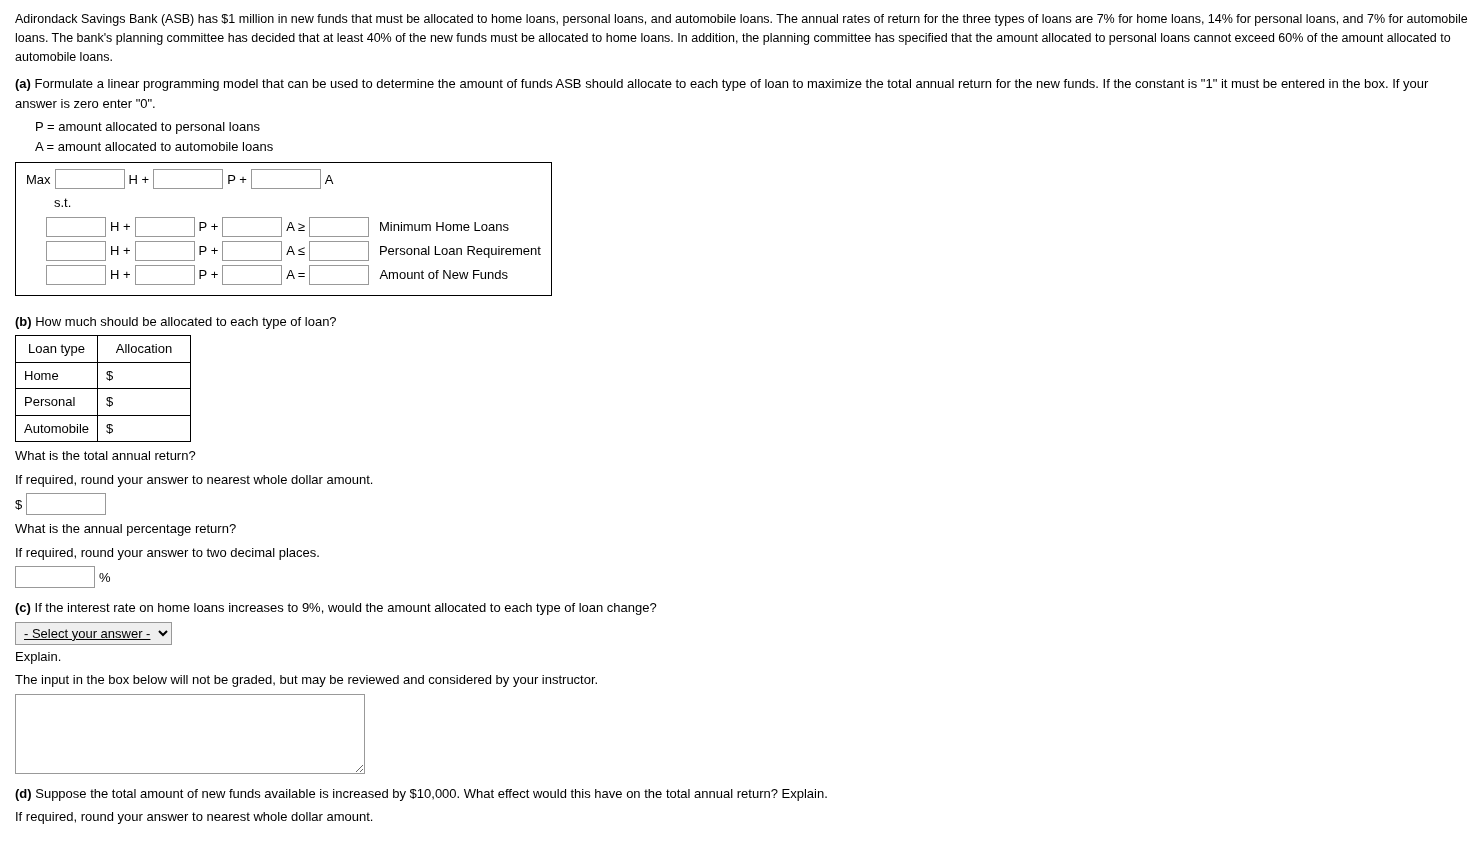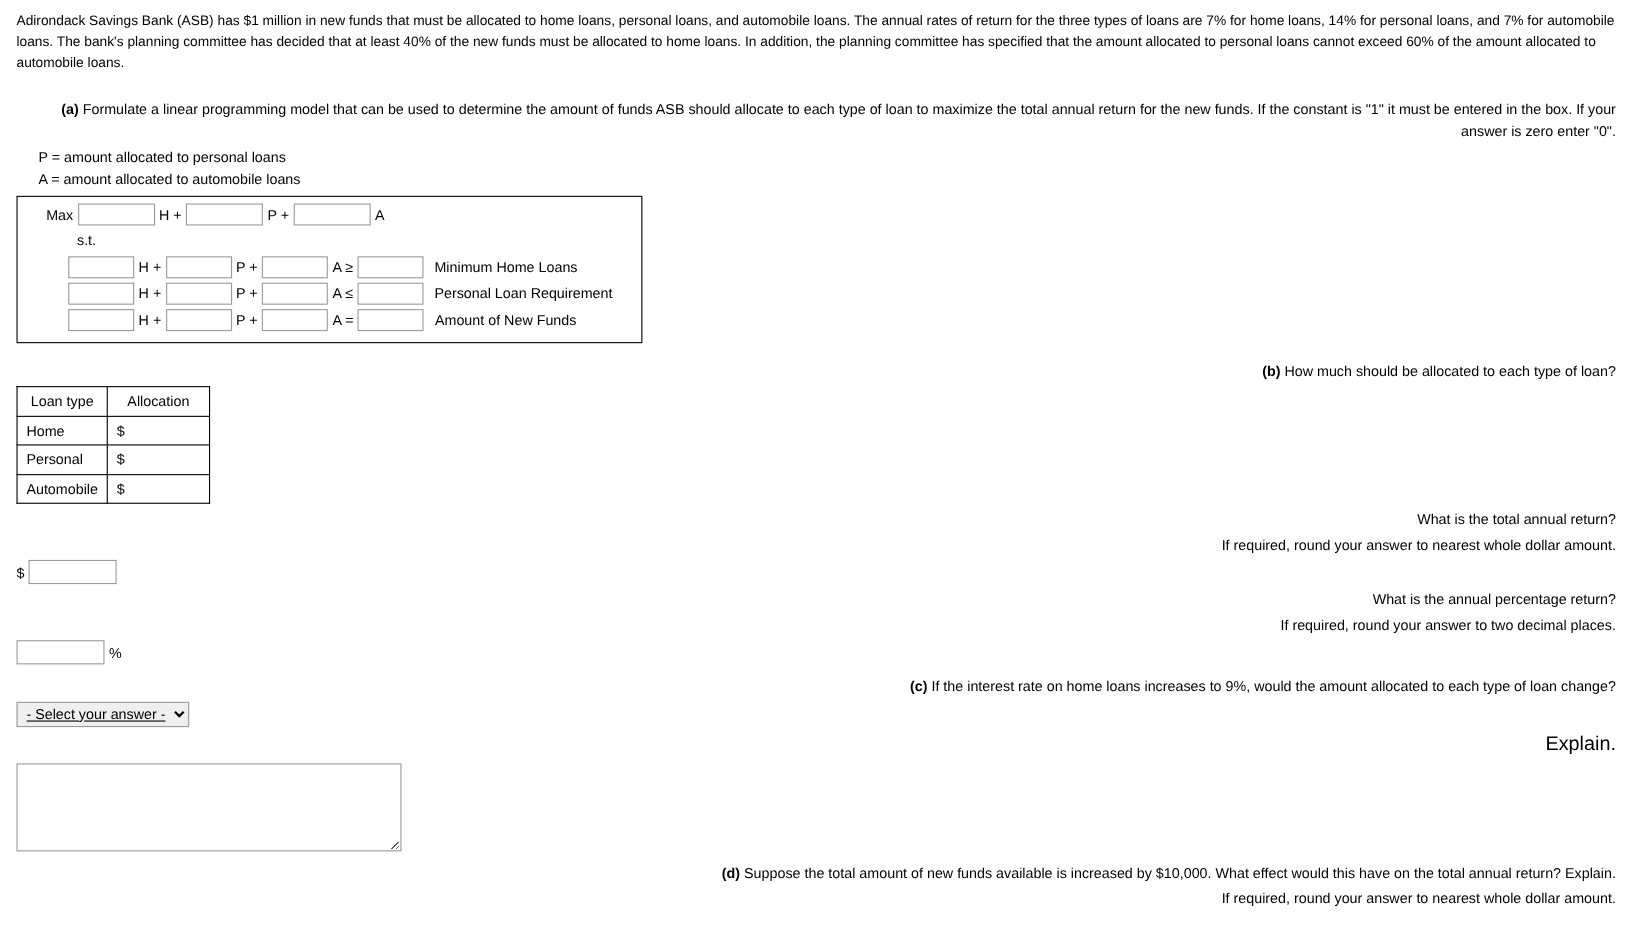--- a/index.html
+++ b/index.html
@@ -4,27 +4,27 @@
   <style>
     * { box-sizing: border-box; margin: 0; padding: 0; }
     body {
       font-family: Arial, sans-serif;
       font-size: 13px;
       background: #fff;
       color: #000;
       padding: 10px 15px;
       line-height: 1.5;
     }
-    p { margin-bottom: 4px; text-align: right; }
-    .intro-text { font-size: 12.5px; margin-bottom: 24px; }
+    p { margin-bottom: 4px; }
+    .intro-text { font-size: 12.5px; margin-bottom: 8px; }
     .section { margin-bottom: 10px; }
     .var-def { margin-left: 20px; font-size: 13px; }
     .lp-box {
       border: 1px solid #000;
-      padding: 6px 26px;
+      padding: 6px 10px;
       display: inline-block;
       margin-top: 6px;
       margin-bottom: 6px;
     }
     .lp-row {
       display: flex;
       align-items: center;
       margin-bottom: 4px;
       gap: 4px;
     }
@@ -104,21 +104,21 @@
     textarea {
       width: 350px;
       height: 80px;
       border: 1px solid #999;
       font-size: 13px;
       resize: both;
       display: block;
       margin-top: 4px;
     }
     .question-label { font-size: 13px; font-weight: bold; }
-    .explain-label { font-size: 18px; margin-top: 2px; }
+    .explain-label { font-size: 13px; margin-top: 2px; }
     .not-graded-text { font-size: 13px; color: #000; margin-top: 2px; }
   </style>
 </head>
 <body>
 
 <div class="intro-text">
   <span>Adirondack Savings Bank (ASB) has $1 million in new funds that must be allocated to home loans, personal loans, and automobile loans. The annual rates of return for the three types of loans are 7% for home loans, 14% for personal loans, and 7% for automobile loans. The bank's planning committee has decided that at least 40% of the new funds must be allocated to home loans. In addition, the planning committee has specified that the amount allocated to personal loans cannot exceed 60% of the amount allocated to automobile loans.</span>
 </div>
 
 <div class="section">
@@ -241,20 +241,21 @@
   <p>
     <span class="question-label">(c)</span>
     <span>If the interest rate on home loans increases to 9%, would the amount allocated to each type of loan change?</span>
   </p>
   <select>
     <option>- Select your answer -</option>
     <option>Yes</option>
     <option>No</option>
   </select>
   <p class="explain-label">Explain.</p>
+  <p class="not-graded-text">The input in the box below will not be graded, but may be reviewed and considered by your instructor.</p>
   <textarea style=""></textarea>
 </div>
 
 <div class="section">
   <p>
     <span class="question-label">(d)</span>
     <span>Suppose the total amount of new funds available is increased by $10,000. What effect would this have on the total annual return? Explain.</span>
   </p>
   <p>If required, round your answer to nearest whole dollar amount.</p>
 

